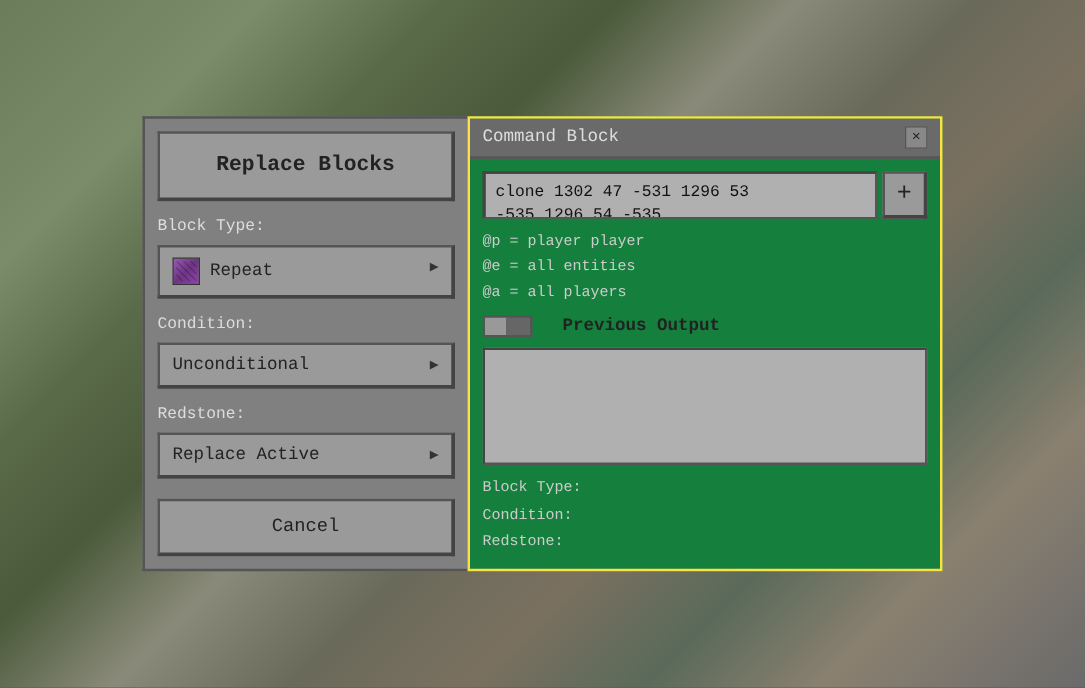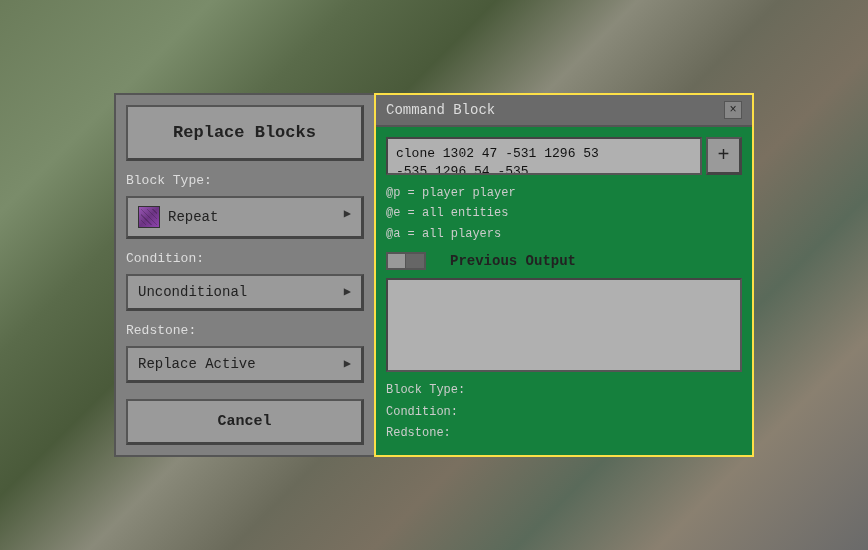--- a/index.html
+++ b/index.html
@@ -119,21 +119,21 @@
     }
 
     .cancel-btn {
       background: #9a9a9a;
       border: 2px solid #555;
       border-bottom: 3px solid #444;
       border-right: 3px solid #444;
       padding: 12px;
       font-family: 'Courier New', monospace;
       font-size: 15px;
-      font-weight: bold;
+      font-weight: normal;
       color: #222;
       cursor: pointer;
       text-align: center;
       margin-top: auto;
     }
 
     
     .right-panel {
       width: 380px;
       background: #15803d;

